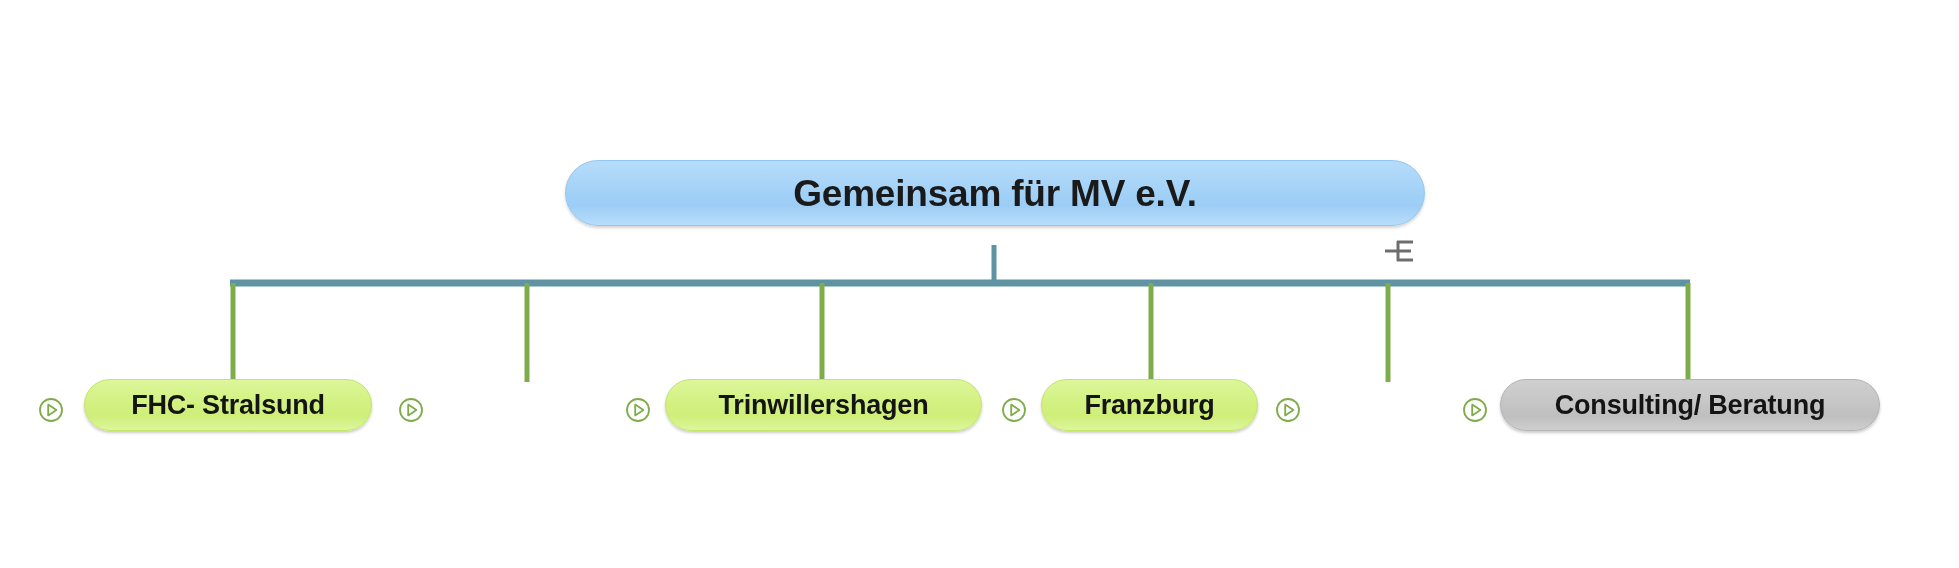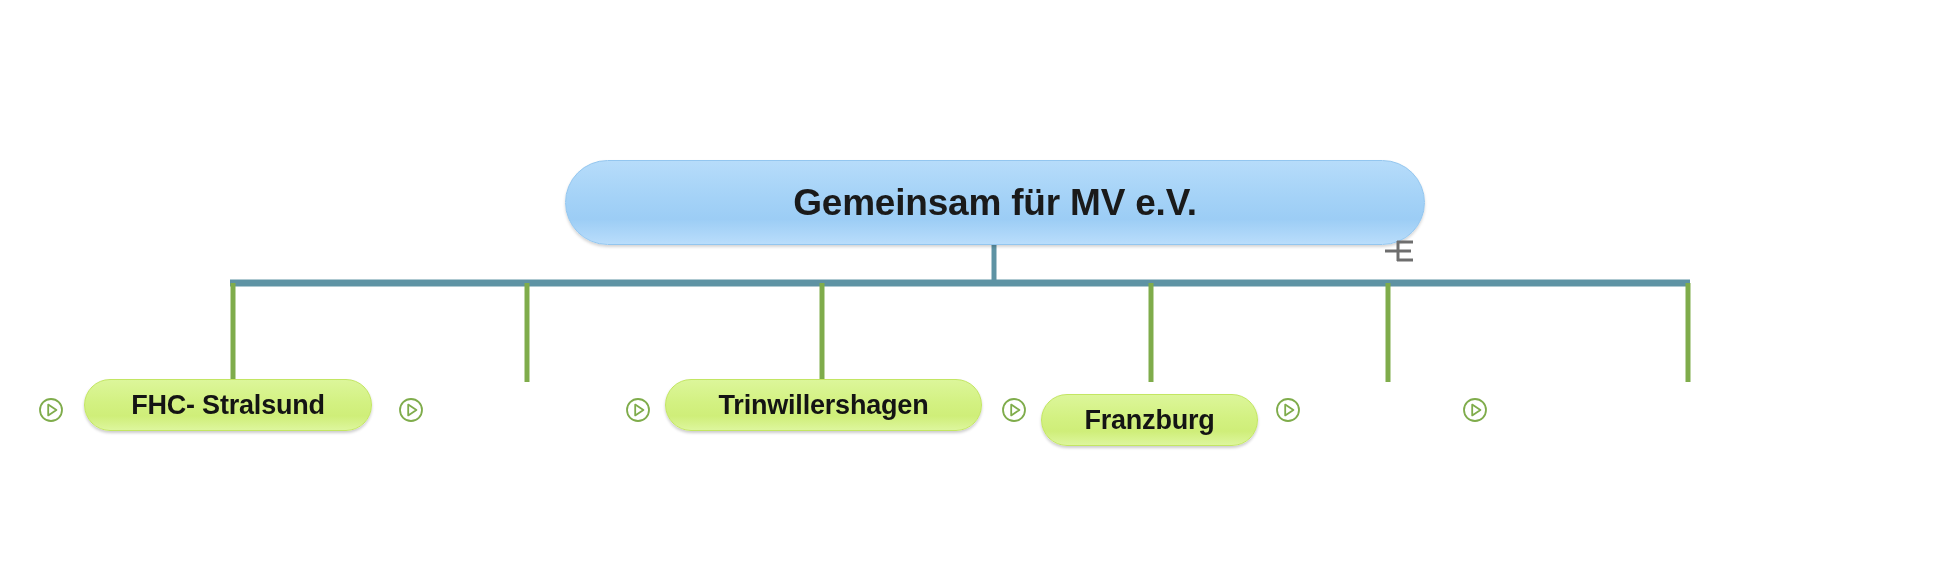--- a/index.html
+++ b/index.html
@@ -45,21 +45,21 @@
   .node-label {
     display: block;
     line-height: 1;
   }
 
   
   .node.root {
     left: 565px;
     top: 160px;
     width: 860px;
-    height: 85px;
+    height: 66px;
     background: linear-gradient(180deg, #b6dcfa 0%, #a4d2f7 45%, #9ccdf5 70%, #b9ddfb 100%);
     border: 1px solid #93c6ef;
     box-shadow: 0 2px 3px rgba(0,0,0,0.17);
   }
   .node.root .node-label {
     font-size: 37px;
     font-weight: bold;
     color: #1a1a1a;
   }
 
@@ -183,19 +183,22 @@
 
   <div class="node child fill-green" style="left:84px; width:288px;">
     <span class="node-label">FHC- Stralsund</span>
   </div>
 
 
   <div class="node child fill-green" style="left:665px; width:317px;">
     <span class="node-label">Trinwillershagen</span>
   </div>
 
-  <div class="node child fill-green" style="left:1041px; width:217px;margin-top:15px;">
+  <div class="node child fill-green" style="left:1041px; width:217px;">
     <span class="node-label">Franzburg</span>
   </div>
 
 
+  <div class="node child fill-grey" style="left:1500px; width:380px;">
+    <span class="node-label">Consulting/ Beratung</span>
+  </div>
 
 </div>
 
 </body></html>

